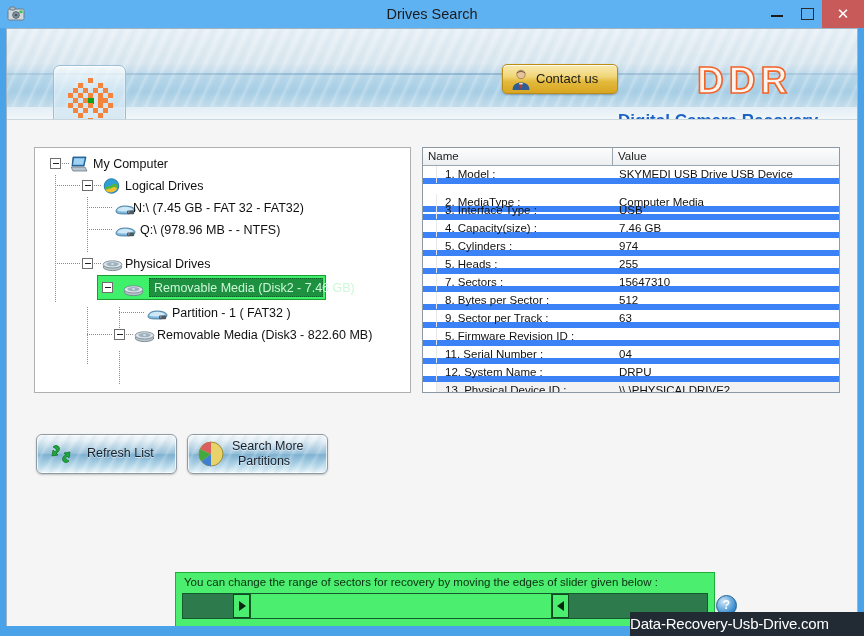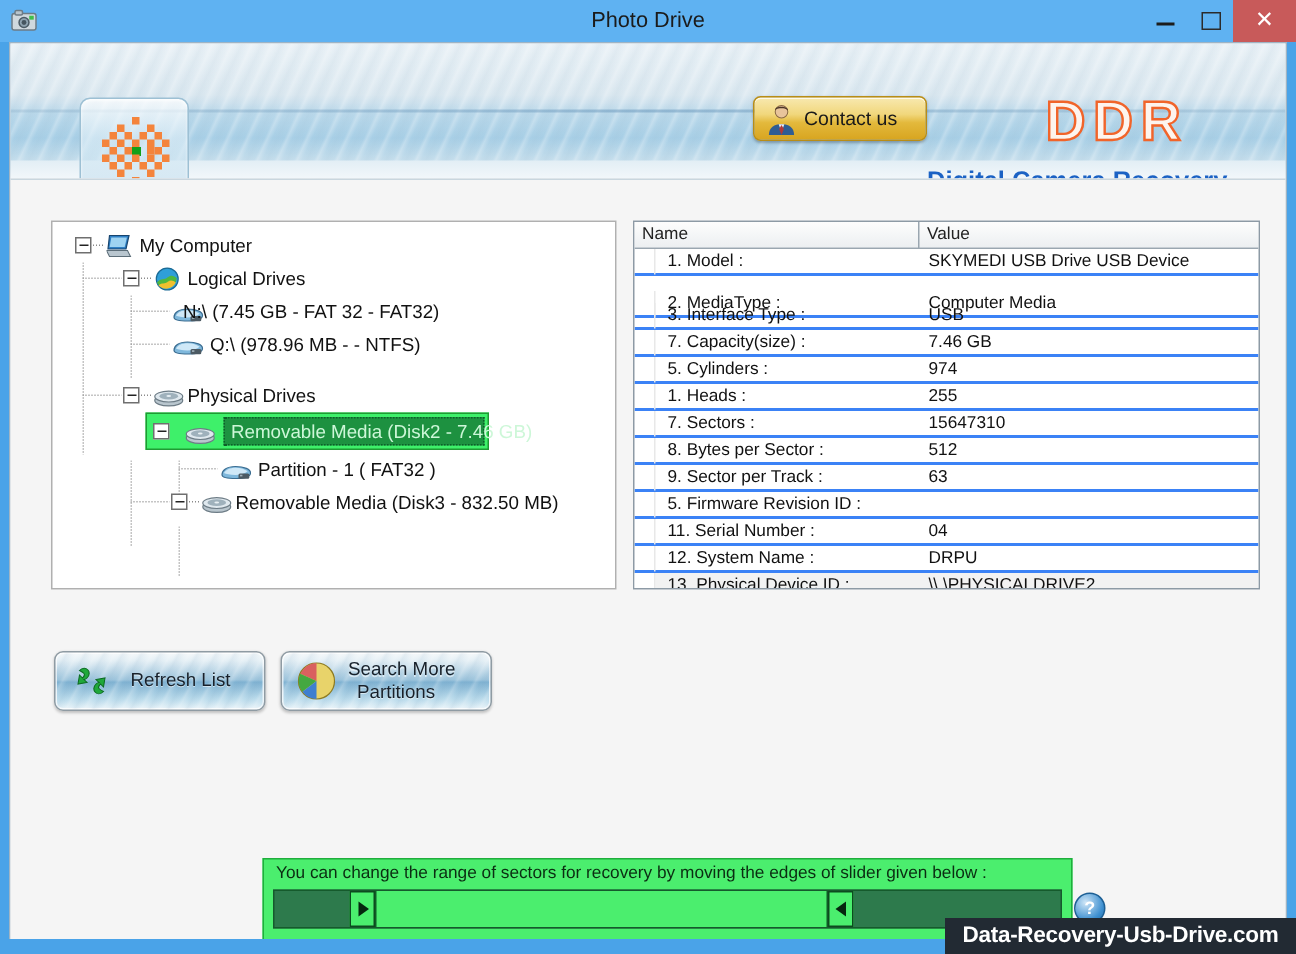--- a/index.html
+++ b/index.html
@@ -182,21 +182,21 @@
     border-bottom:1px solid #9aa6b0;box-sizing:border-box;
   }
   .props-head .hc{
     position:absolute;top:0;height:18px;line-height:17px;font-size:11.5px;color:#222;
     padding-left:5px;box-sizing:border-box;
   }
   .hc1{left:0;width:190px;border-right:1px solid #9aa6b0;}
   .hc2{left:190px;right:0;}
   .prow{
     position:absolute;left:0;width:100%;height:18px;
-    border-bottom:2px solid #3b82f6;box-sizing:border-box;
+    border-bottom:6px solid #3b82f6;box-sizing:border-box;
   }
   .prow.alt{background:#f2f2f2;}
   .pname{
     position:absolute;left:0;top:0;width:190px;height:17px;line-height:17px;
     font-size:11.5px;color:#111;padding-left:22px;box-sizing:border-box;
     white-space:nowrap;
   }
   .pval{
     position:absolute;left:190px;top:0;right:0;height:17px;line-height:17px;
     font-size:11.5px;color:#111;padding-left:6px;box-sizing:border-box;
@@ -277,21 +277,21 @@
     position:absolute;left:781px;top:513px;width:62px;height:62px;background:#3cea60;
   }
 
   
   .watermark{
     position:absolute;left:630px;top:612px;width:234px;height:24px;
     background:#222a33;
   }
   .watermark span{
     position:absolute;left:0;top:0;width:234px;height:24px;line-height:23px;
-    text-align:center;font-size:15px;font-weight:bold;color:#ffffff;
+    font-size:15px;font-weight:normal;color:#ffffff;
     letter-spacing:-0.2px;
     font-family:"Liberation Sans", sans-serif;
   }
   .blue-foot{
     position:absolute;left:0;top:598px;width:864px;height:10px;background:#4aa3e8;
   }
 </style>
 </head>
 <body>
 
@@ -300,21 +300,21 @@
   <div class="titlebar">
     <div class="title-icon">
       <svg width="18" height="17" viewBox="0 0 18 17">
         <rect x="1" y="4" width="16" height="11" rx="1.5" fill="#cfd8de" stroke="#6d7b85"></rect>
         <rect x="3" y="2" width="5" height="3" rx="1" fill="#b9c4cc" stroke="#6d7b85"></rect>
         <circle cx="9" cy="10" r="3.3" fill="#8fa3b0" stroke="#4d5c66"></circle>
         <circle cx="9" cy="10" r="1.6" fill="#46555f"></circle>
         <rect x="12.5" y="5.5" width="3" height="2.6" fill="#3fbf4a"></rect>
       </svg>
     </div>
-    <div class="title-text">Photo Drive</div>
+    <div class="title-text">Drives Search</div>
     <div class="wbtn wbtn-min">
       <div class="glyph-min"></div>
     </div>
     <div class="wbtn wbtn-max">
       <div class="glyph-max"></div>
     </div>
     <div class="wbtn wbtn-close">
       <div class="glyph-close">✕</div>
     </div>
   </div>
@@ -419,21 +419,21 @@
           <div class="tnode" style="left:0;top:49px;width:377px;">
             <div class="dots-h" style="left:52px;width:26px;"></div>
             <div class="ico" style="left:80px;top:5px;">
               <svg width="21" height="13" viewBox="0 0 21 13">
                 <path d="M1 7.5c0-3 3-5.5 9-5.5s10 2 10 4.2c0 2.3-3.4 3.8-9.6 3.8C4.4 10 1 9.5 1 7.5z" fill="#7fb8dc" stroke="#3b6d91" stroke-width=".8"></path>
                 <path d="M2.3 6.4c1-2.2 3.8-3.6 7.8-3.6 3.4 0 6.3 1 8 2.4-1.7 1.6-4.7 2.4-8.2 2.4-3.6 0-6.3-.5-7.6-1.2z" fill="#cfe8f7"></path>
                 <rect x="12" y="6.6" width="7.2" height="3.6" rx="1" fill="#4c5a63"></rect>
                 <rect x="13" y="7.5" width="1.6" height="1.1" fill="#9fb0ba"></rect>
               </svg>
             </div>
-            <div class="tlabel" style="left:87px;">N:\ (7.45 GB - FAT 32 - FAT32)</div>
+            <div class="tlabel" style="left:98px;">N:\ (7.45 GB - FAT 32 - FAT32)</div>
           </div>
 
           <div class="tnode" style="left:0;top:71px;width:377px;">
             <div class="dots-h" style="left:52px;width:26px;"></div>
             <div class="ico" style="left:80px;top:5px;">
               <svg width="21" height="13" viewBox="0 0 21 13">
                 <path d="M1 7.5c0-3 3-5.5 9-5.5s10 2 10 4.2c0 2.3-3.4 3.8-9.6 3.8C4.4 10 1 9.5 1 7.5z" fill="#7fb8dc" stroke="#3b6d91" stroke-width=".8"></path>
                 <path d="M2.3 6.4c1-2.2 3.8-3.6 7.8-3.6 3.4 0 6.3 1 8 2.4-1.7 1.6-4.7 2.4-8.2 2.4-3.6 0-6.3-.5-7.6-1.2z" fill="#cfe8f7"></path>
                 <rect x="12" y="6.6" width="7.2" height="3.6" rx="1" fill="#4c5a63"></rect>
                 <rect x="13" y="7.5" width="1.6" height="1.1" fill="#9fb0ba"></rect>
@@ -490,21 +490,21 @@
             <div class="dots-h" style="left:52px;width:26px;"></div>
             <div class="dots-h" style="left:91px;width:8px;"></div>
             <div class="ico" style="left:99px;top:4px;">
               <svg width="21" height="14" viewBox="0 0 21 14">
                 <ellipse cx="10.5" cy="9" rx="9.3" ry="3.6" fill="#b9c6ce" stroke="#6d7c86" stroke-width=".8"></ellipse>
                 <ellipse cx="10.5" cy="6.4" rx="9.3" ry="3.6" fill="#dfe8ee" stroke="#6d7c86" stroke-width=".8"></ellipse>
                 <ellipse cx="10.5" cy="6.1" rx="6.2" ry="2.2" fill="#9fb1bc"></ellipse>
                 <ellipse cx="10.5" cy="6" rx="1.6" ry="0.7" fill="#e8eff3"></ellipse>
               </svg>
             </div>
-            <div class="tlabel" style="left:122px;">Removable Media (Disk3 - 832.50 MB)</div>
+            <div class="tlabel" style="left:122px;">Removable Media (Disk3 - 822.60 MB)</div>
           </div>
 
         </div>
 
         <div class="props">
           <div class="props-head">
             <div class="hc hc1">Name</div>
             <div class="hc hc2">Value</div>
           </div>
 
@@ -518,31 +518,31 @@
             <div class="pname">2. MediaType :</div>
             <div class="pval">Computer Media</div>
           </div>
           <div class="prow" style="top:54px;">
             <div class="pgutter"></div>
             <div class="pname">3. Interface Type :</div>
             <div class="pval">USB</div>
           </div>
           <div class="prow" style="top:72px;">
             <div class="pgutter"></div>
-            <div class="pname">7. Capacity(size) :</div>
+            <div class="pname">4. Capacity(size) :</div>
             <div class="pval">7.46 GB</div>
           </div>
           <div class="prow" style="top:90px;">
             <div class="pgutter"></div>
             <div class="pname">5. Cylinders :</div>
             <div class="pval">974</div>
           </div>
           <div class="prow" style="top:108px;">
             <div class="pgutter"></div>
-            <div class="pname">1. Heads :</div>
+            <div class="pname">5. Heads :</div>
             <div class="pval">255</div>
           </div>
           <div class="prow" style="top:126px;">
             <div class="pgutter"></div>
             <div class="pname">7. Sectors :</div>
             <div class="pval">15647310</div>
           </div>
           <div class="prow" style="top:144px;">
             <div class="pgutter"></div>
             <div class="pname">8. Bytes per Sector :</div>

